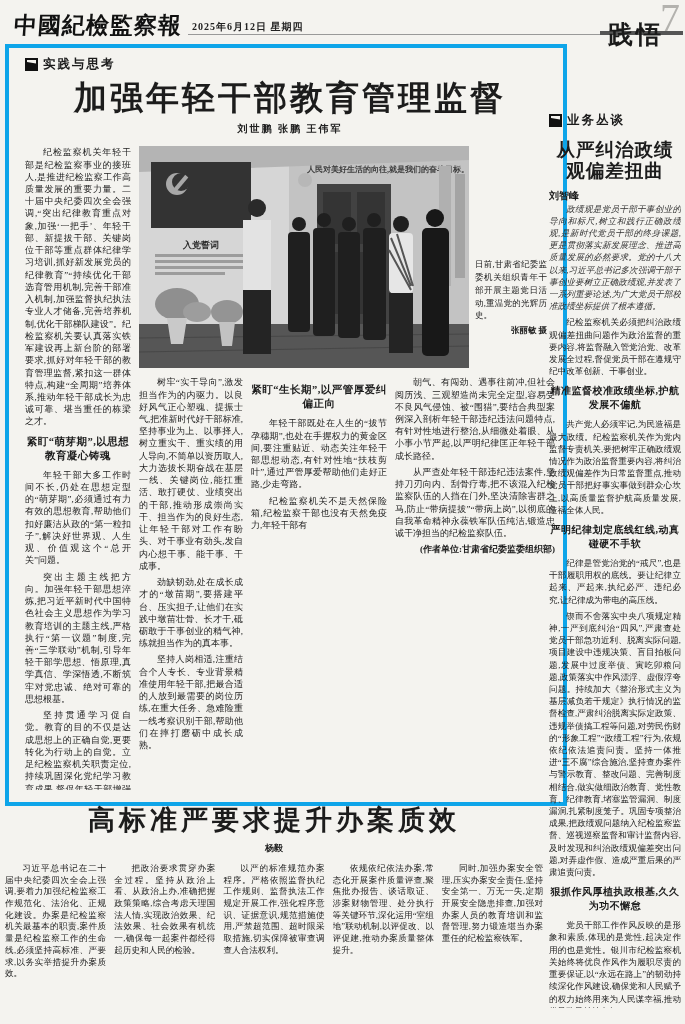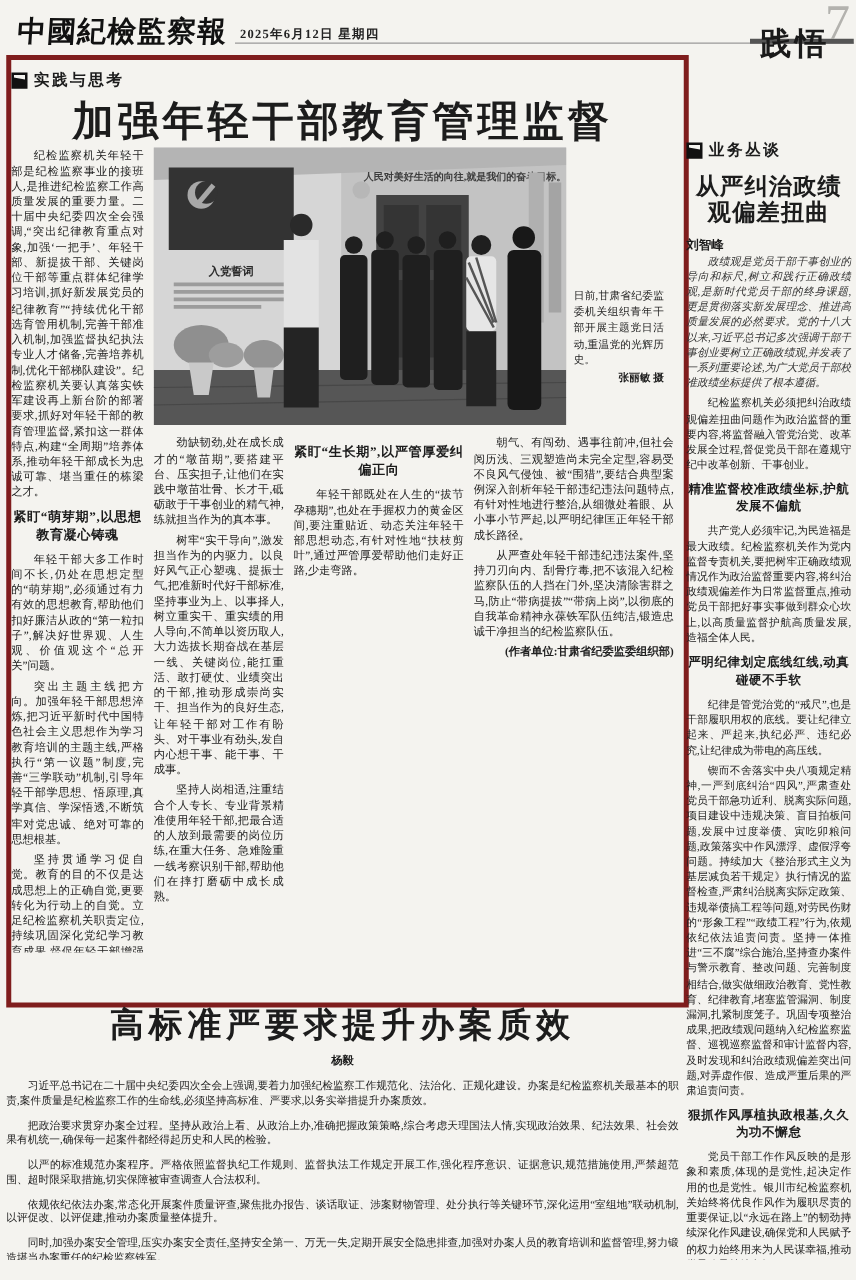--- a/index.html
+++ b/index.html
@@ -9,21 +9,21 @@
   .hdr{position:absolute;top:0;left:0;width:685px;height:42px;}
   .masthead{position:absolute;left:14px;top:10px;font-size:23px;font-weight:900;
             letter-spacing:1px;transform:skewX(-4deg);color:#111;}
   .hdr-date{position:absolute;left:192px;top:20px;font-size:10px;font-weight:700;color:#222;letter-spacing:1px;}
   .hdr-rule{position:absolute;left:188px;top:34px;width:495px;height:1px;background:#999;}
   .hdr-rule2{position:absolute;left:600px;top:31px;width:83px;height:4px;background:#555;}
   .section-name{position:absolute;left:608px;top:18px;font-size:25px;font-weight:700;letter-spacing:3px;color:#1a1a1a;}
   .page-num{position:absolute;left:660px;top:-6px;font-size:40px;font-weight:400;color:#b3b2ae;}
   
   .main-box{position:absolute;left:5px;top:44px;width:530px;height:742px;
-            border:4px solid #7f1d1d;background:#f4f3ef;padding:8px 8px 4px 0;overflow:hidden;}
+            border:4px solid #0ea5e9;background:#f4f3ef;padding:8px 8px 4px 16px;overflow:hidden;}
   .kicker-row{display:flex;align-items:center;gap:5px;height:16px;}
   .kicker-icon{width:13px;height:13px;background:#111;position:relative;flex:0 0 auto;}
   .kicker-icon:after{content:"";position:absolute;left:2px;top:2px;width:9px;height:4px;background:#f4f3ef;
                      clip-path:polygon(0 0,100% 0,100% 100%,0 60%);}
   .kicker-label{font-size:12.5px;font-weight:700;letter-spacing:2px;}
   .main-title{text-align:center;font-size:33px;font-weight:900;letter-spacing:3px;margin:8px 0 2px 0;line-height:1.1;}
   .main-byline{text-align:center;font-size:10px;font-weight:700;letter-spacing:2px;margin:6px 0 10px 0;color:#222;}
   .main-body{display:flex;gap:8px;}
   .col-left{width:106px;flex:0 0 auto;height:644px;overflow:hidden;}
   .main-right{flex:1 1 auto;}
@@ -43,21 +43,21 @@
   
   .sidebar{position:absolute;left:549px;top:112px;width:132px;height:896px;overflow:hidden;}
   .side-title{text-align:center;font-size:18.5px;font-weight:900;letter-spacing:1px;margin:12px 0 2px 0;line-height:1.15;}
   .side-byline{text-align:left;font-size:10px;font-weight:700;margin:6px 0 0 0;}
   .sidebar .para{font-size:8.6px;line-height:1.42;}
   .sidebar .subhead{font-size:10px;text-align:center;}
   
   .bottom{position:absolute;left:5px;top:798px;width:538px;height:210px;overflow:hidden;}
   .bottom-title{text-align:center;font-size:27px;font-weight:900;letter-spacing:4px;margin:4px 0 0 0;}
   .bottom-byline{text-align:center;font-size:9px;font-weight:700;margin:4px 0 8px 0;}
-  .bottom-cols{display:flex;gap:8px;height:150px;overflow:hidden;flex-direction:column;}
+  .bottom-cols{display:flex;gap:8px;height:150px;overflow:hidden;}
   .bottom-cols .bcol{flex:1 1 0;overflow:hidden;}
   .bottom .para{font-size:8.6px;}
   
   .footer{position:absolute;left:0;top:1008px;width:685px;text-align:center;
           font-size:9px;color:#222;letter-spacing:1px;margin-top:40px;}
 </style>
 </head>
 <body>
 
 <div class="hdr">
@@ -68,20 +68,21 @@
   <div class="section-name">践悟</div>
   <div class="page-num">7</div>
 </div>
 
 <div class="main-box">
   <div class="kicker-row">
     <span class="kicker-icon"></span>
     <span class="kicker-label">实践与思考</span>
   </div>
   <div class="main-title">加强年轻干部教育管理监督</div>
+  <div class="main-byline">刘世鹏  张鹏  王伟军</div>
 
   <div class="main-body">
     <div class="col-left">
         <p class="para">纪检监察机关年轻干部是纪检监察事业的接班人,是推进纪检监察工作高质量发展的重要力量。二十届中央纪委四次全会强调,“突出纪律教育重点对象,加强‘一把手’、年轻干部、新提拔干部、关键岗位干部等重点群体纪律学习培训,抓好新发展党员的纪律教育”“持续优化干部选育管用机制,完善干部准入机制,加强监督执纪执法专业人才储备,完善培养机制,优化干部梯队建设”。纪检监察机关要认真落实铁军建设再上新台阶的部署要求,抓好对年轻干部的教育管理监督,紧扣这一群体特点,构建“全周期”培养体系,推动年轻干部成长为忠诚可靠、堪当重任的栋梁之才。</p>
         <div class="subhead">紧盯“萌芽期”,以思想教育凝心铸魂</div>
         <p class="para">年轻干部大多工作时间不长,仍处在思想定型的“萌芽期”,必须通过有力有效的思想教育,帮助他们扣好廉洁从政的“第一粒扣子”,解决好世界观、人生观、价值观这个“总开关”问题。</p>
         <p class="para">突出主题主线把方向。加强年轻干部思想淬炼,把习近平新时代中国特色社会主义思想作为学习教育培训的主题主线,严格执行“第一议题”制度,完善“三学联动”机制,引导年轻干部学思想、悟原理,真学真信、学深悟透,不断筑牢对党忠诚、绝对可靠的思想根基。</p>
         <p class="para">坚持贯通学习促自觉。教育的目的不仅是达成思想上的正确自觉,更要转化为行动上的自觉。立足纪检监察机关职责定位,持续巩固深化党纪学习教育成果,督促年轻干部增强政治定力、纪律定力,把遵规守纪刻印在心。</p>
       </div>
 
@@ -159,27 +160,28 @@
         </svg>
 
         <div class="caption">
           <span>日前,甘肃省纪委监委机关组织青年干部开展主题党日活动,重温党的光辉历史。</span>
           <div class="credit">张丽敏 摄</div>
         </div>
       </div>
 
       <div class="cols-row">
         <div class="colA">
+            <p class="para">树牢“实干导向”,激发担当作为的内驱力。以良好风气正心塑魂、提振士气,把准新时代好干部标准,坚持事业为上、以事择人,树立重实干、重实绩的用人导向,不简单以资历取人,大力选拔长期奋战在基层一线、关键岗位,能扛重活、敢打硬仗、业绩突出的干部,推动形成崇尚实干、担当作为的良好生态,让年轻干部对工作有盼头、对干事业有劲头,发自内心想干事、能干事、干成事。</p>
             <p class="para">劲缺韧劲,处在成长成才的“墩苗期”,要搭建平台、压实担子,让他们在实践中墩苗壮骨、长才干,砥砺敢于干事创业的精气神,练就担当作为的真本事。</p>
-            <p class="para">树牢“实干导向”,激发担当作为的内驱力。以良好风气正心塑魂、提振士气,把准新时代好干部标准,坚持事业为上、以事择人,树立重实干、重实绩的用人导向,不简单以资历取人,大力选拔长期奋战在基层一线、关键岗位,能扛重活、敢打硬仗、业绩突出的干部,推动形成崇尚实干、担当作为的良好生态,让年轻干部对工作有盼头、对干事业有劲头,发自内心想干事、能干事、干成事。</p>
             <p class="para">坚持人岗相适,注重结合个人专长、专业背景精准使用年轻干部,把最合适的人放到最需要的岗位历练,在重大任务、急难险重一线考察识别干部,帮助他们在摔打磨砺中成长成熟。</p>
           </div>
         <div class="colB">
             <div class="subhead">紧盯“生长期”,以严管厚爱纠偏正向</div>
             <p class="para">年轻干部既处在人生的“拔节孕穗期”,也处在手握权力的黄金区间,要注重贴近、动态关注年轻干部思想动态,有针对性地“扶枝剪叶”,通过严管厚爱帮助他们走好正路,少走弯路。</p>
+            <p class="para">纪检监察机关不是天然保险箱,纪检监察干部也没有天然免疫力,年轻干部有</p>
           </div>
         <div class="colC">
             <p class="para">朝气、有闯劲、遇事往前冲,但社会阅历浅、三观塑造尚未完全定型,容易受不良风气侵蚀、被“围猎”,要结合典型案例深入剖析年轻干部违纪违法问题特点,有针对性地进行整治,从细微处着眼、从小事小节严起,以严明纪律匡正年轻干部成长路径。</p>
             <p class="para">从严查处年轻干部违纪违法案件,坚持刀刃向内、刮骨疗毒,把不该混入纪检监察队伍的人挡在门外,坚决清除害群之马,防止“带病提拔”“带病上岗”,以彻底的自我革命精神永葆铁军队伍纯洁,锻造忠诚干净担当的纪检监察队伍。</p>
             <p class="para sig">(作者单位:甘肃省纪委监委组织部)</p>
           </div>
       </div>
     </div>
   </div>
 </div>

